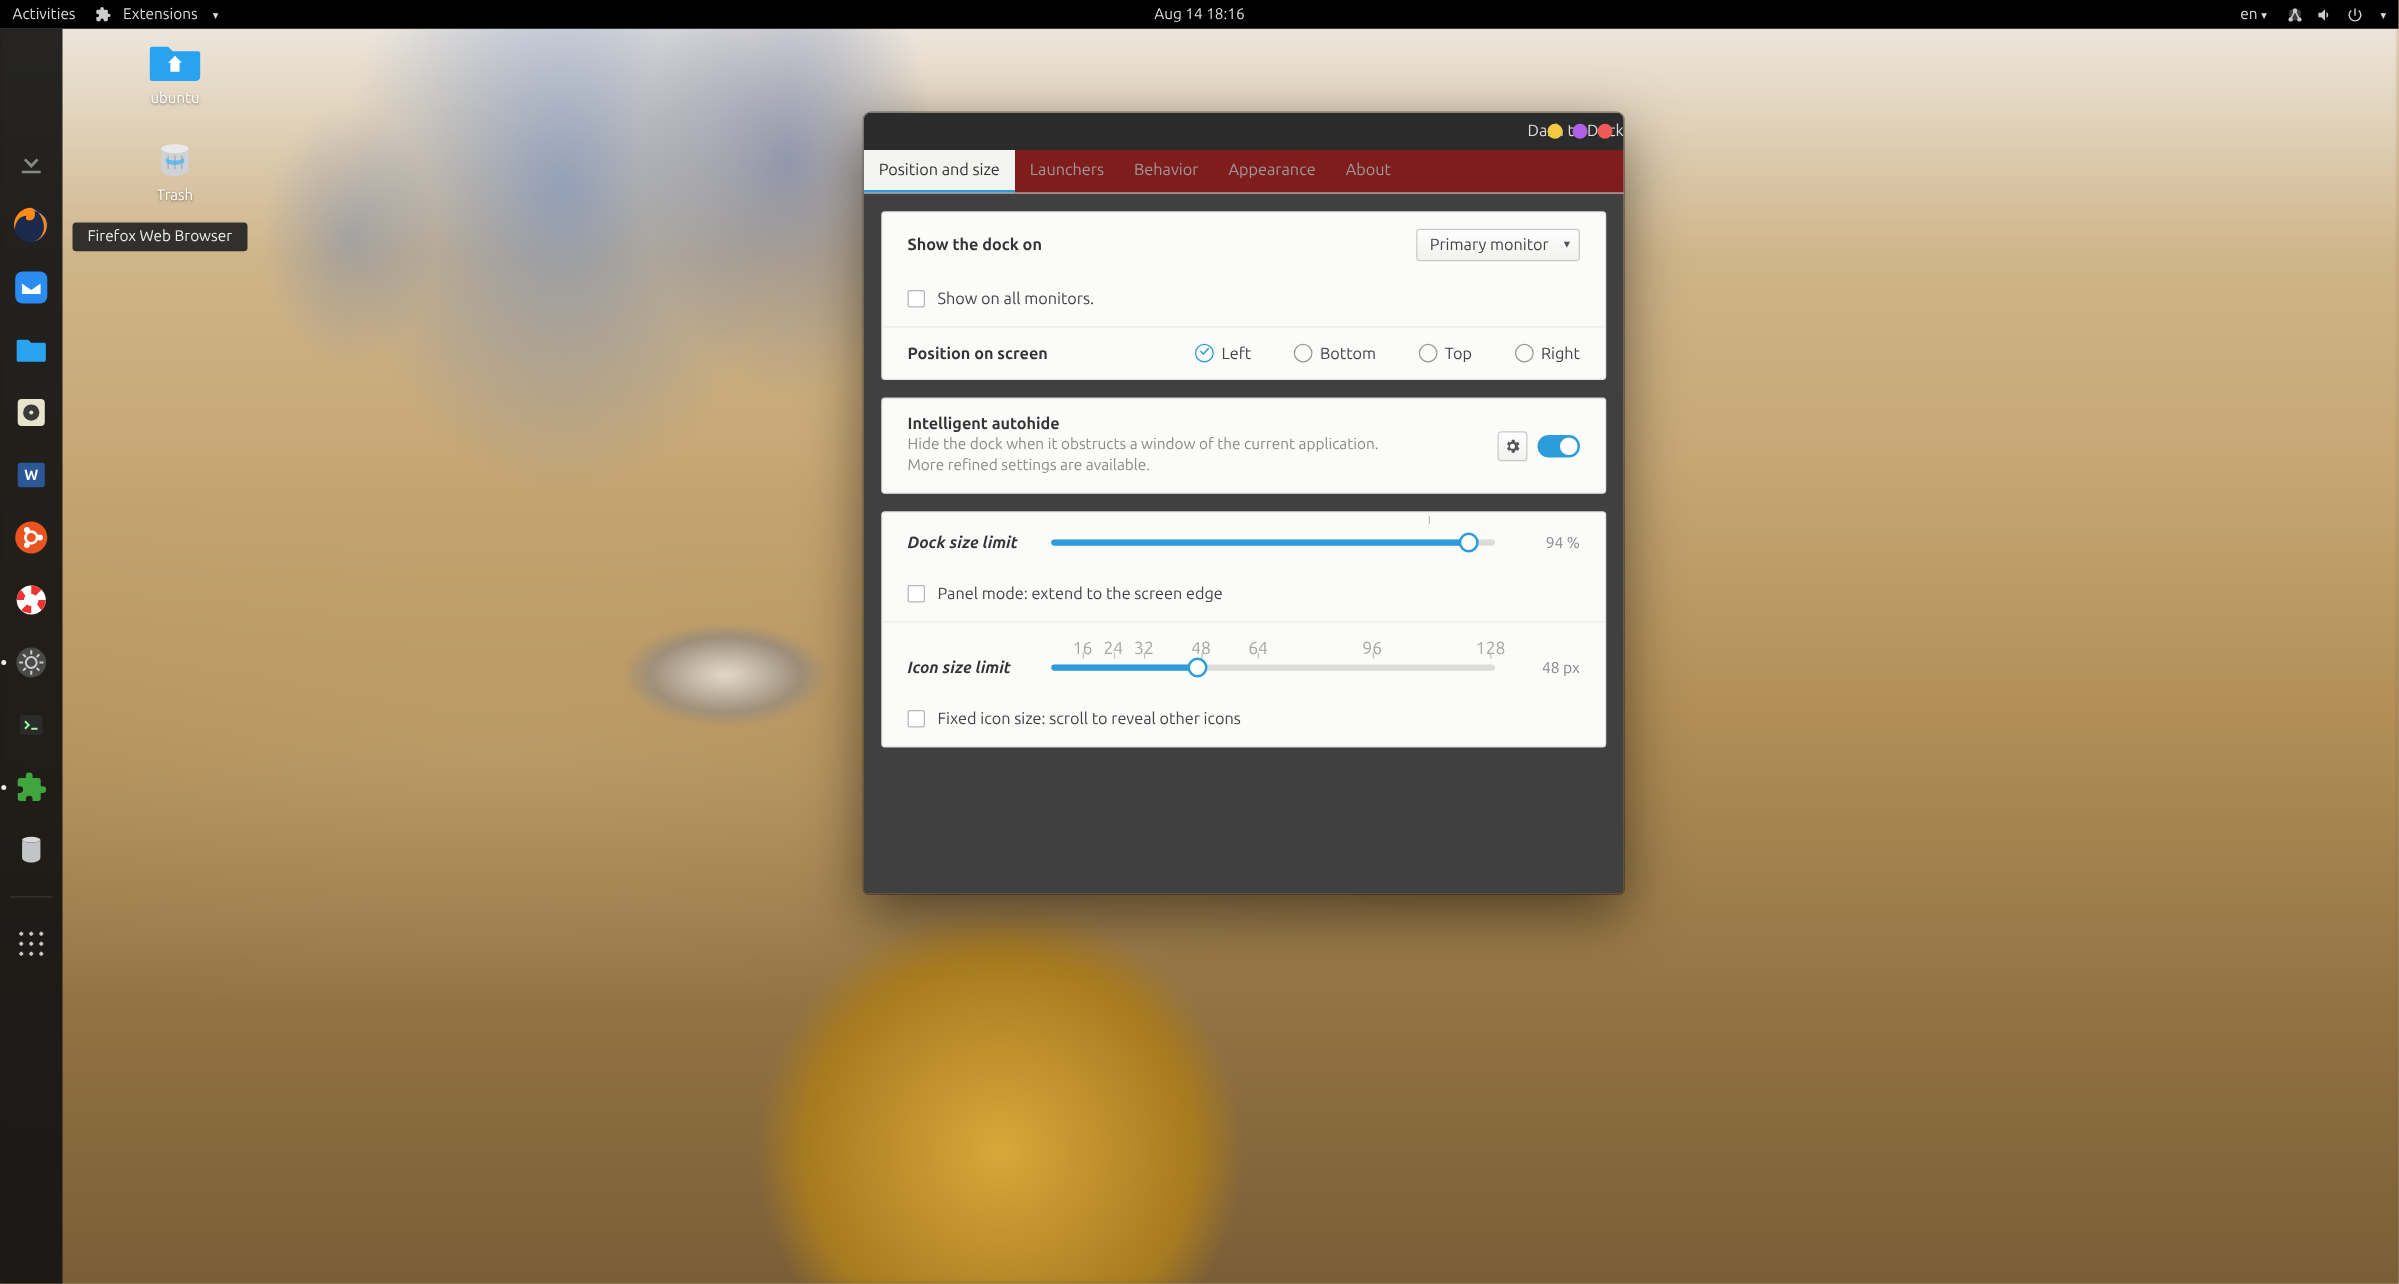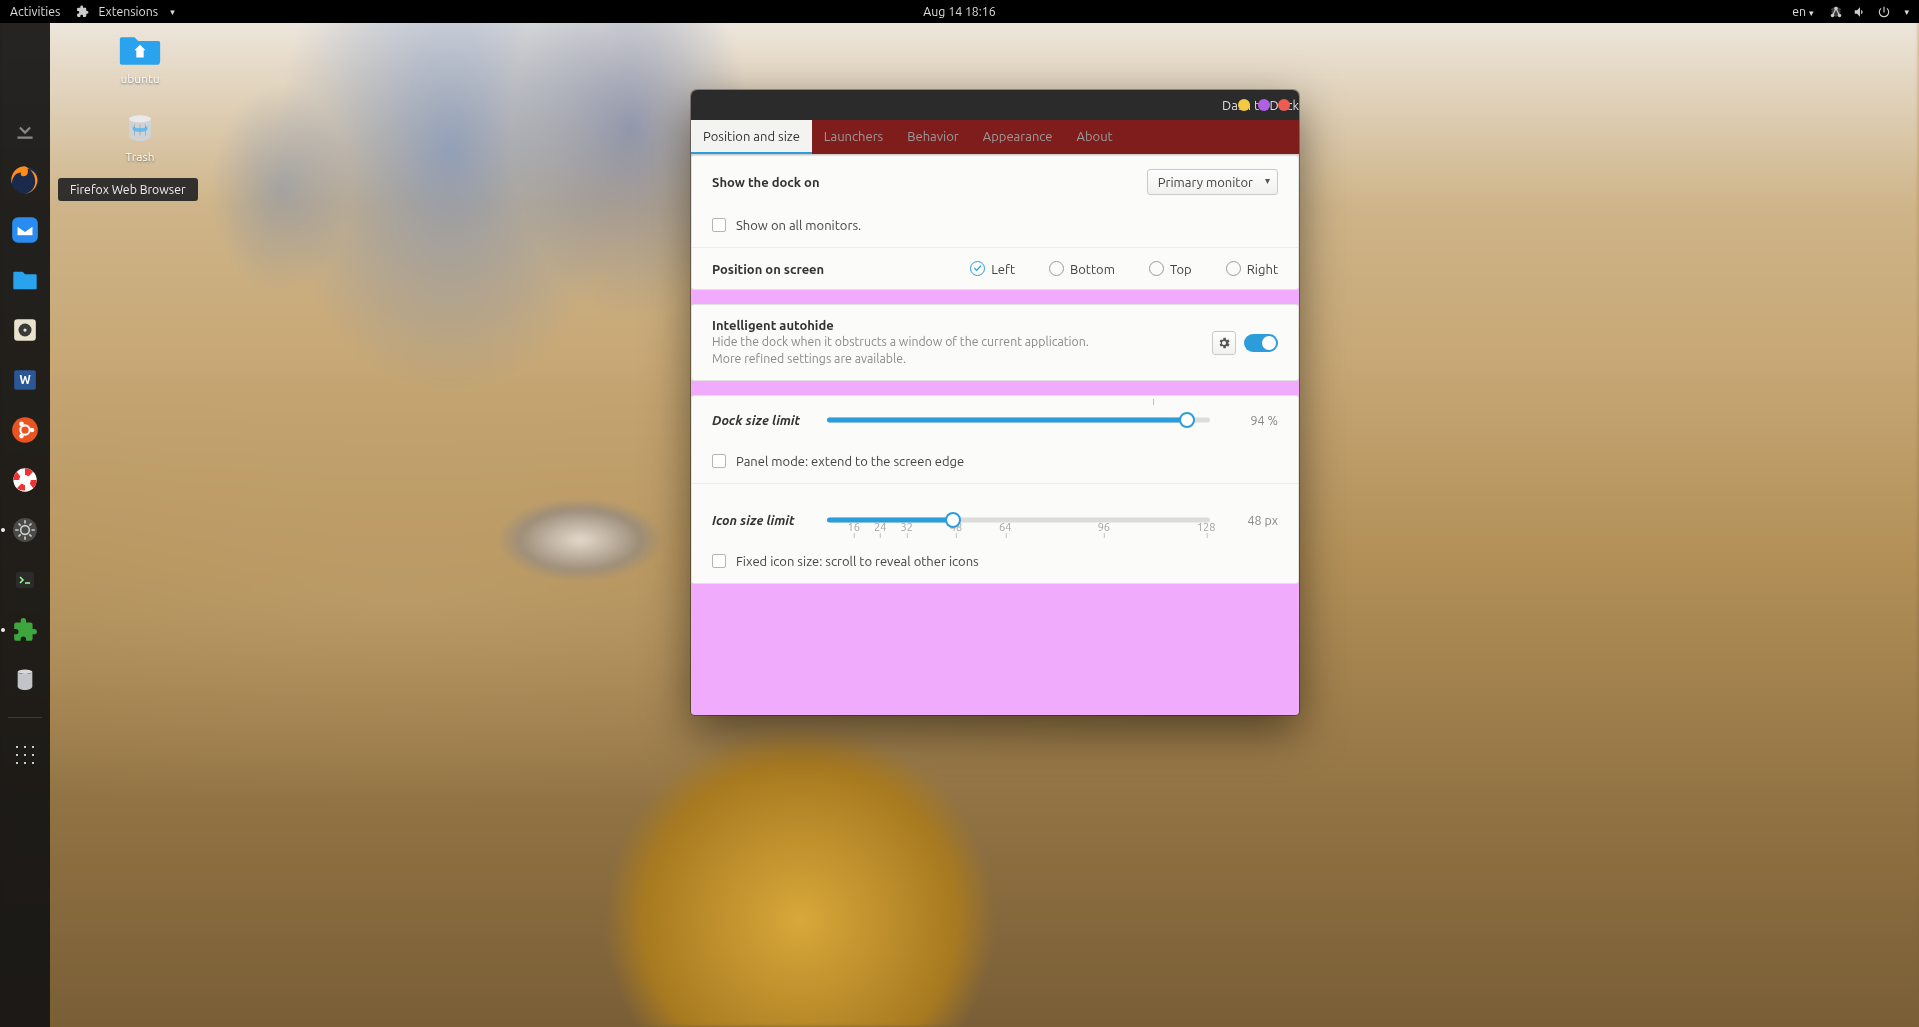--- a/index.html
+++ b/index.html
@@ -83,21 +83,21 @@
 .dot { width: 12px; height: 12px; border-radius: 50%; }
 .dot.min { background: #f2c940; } .dot.max { background: #b060e6; } .dot.close { background: #ed5b54; }
 
 .tabs {
   display: flex; background: #7f1d1d; border-bottom: 1px solid #cfcfcf;
   font-size: 13px;
 }
 .tab { padding: 9px 12px; color: #9a9a98; cursor: pointer; border-bottom: 2px solid transparent; }
 .tab.active { color: #333; border-bottom-color: #2d9cdb; background: #f3f3f1; }
 
-.panel-body { background: #f0abfc; min-height: 560px; font-size: 13px; color: #444;}
+.panel-body { background: #404040; min-height: 560px; padding: 14px; font-size: 13px; color: #444;}
 .card { background: #fbfbfa; border: 1px solid #e2e2e0; border-radius: 3px; margin-bottom: 14px; }
 .row { display: flex; align-items: center; justify-content: space-between; padding: 13px 20px; }
 .divider { height: 1px; background: #ececea; margin: 0; }
 .bold { font-weight: 600; color: #333; }
 .sub { color: #8a8a88; font-size: 12.3px; line-height: 1.35; margin-top: 2px; max-width: 400px;}
 .combo {
   border: 1px solid #c9c9c7; border-radius: 3px; padding: 5px 24px 5px 10px;
   background: linear-gradient(#fefefe,#f1f1ef); font-size: 13px; position: relative;
 }
 .combo::after { content: '▾'; position: absolute; right: 7px; top: 5px; font-size: 10px; color: #555;}
@@ -116,21 +116,21 @@
 .switch::after { content: ''; position: absolute; right: 2px; top: 2px; width: 14px; height: 14px; border-radius: 50%; background: #fff;}
 
 .slider-row { display: flex; align-items: center; padding: 14px 20px; gap: 20px; }
 .slider-label { width: 95px; font-style: italic; }
 .slider { flex: 1; position: relative; height: 20px; }
 .track { position: absolute; left: 0; right: 0; top: 50%; height: 5px; background: #dcdcda; border-radius: 3px; transform: translateY(-50%);}
 .fill { position: absolute; left: 0; top: 50%; height: 5px; background: #2d9cdb; border-radius: 3px; transform: translateY(-50%);}
 .thumb { position: absolute; top: 50%; width: 16px; height: 16px; border-radius: 50%; background: #fff; border: 2.5px solid #2d9cdb; transform: translate(-50%,-50%);}
 .val { width: 48px; text-align: right; color: #888; font-size: 12.5px;}
 
-.ticks { position: absolute; left:4px; top:-14px; right:0; height: 12px; color: #a5a5a3; font-size: 11px; margin-top: 25px; }
+.ticks { position: absolute; left:4px; top:-14px; right:0; height: 12px; color: #a5a5a3; font-size: 14px; }
 .tick { position: absolute; transform: translateX(-50%); }
 .tick-line { position:absolute; width:1px; height:5px; background:#c0c0be; top:12px; left:50%;}
 </style>
 </head>
 <body>
 
 <div class="wallpaper"></div>
 
 <div class="topbar">
   <div class="topbar-left">

